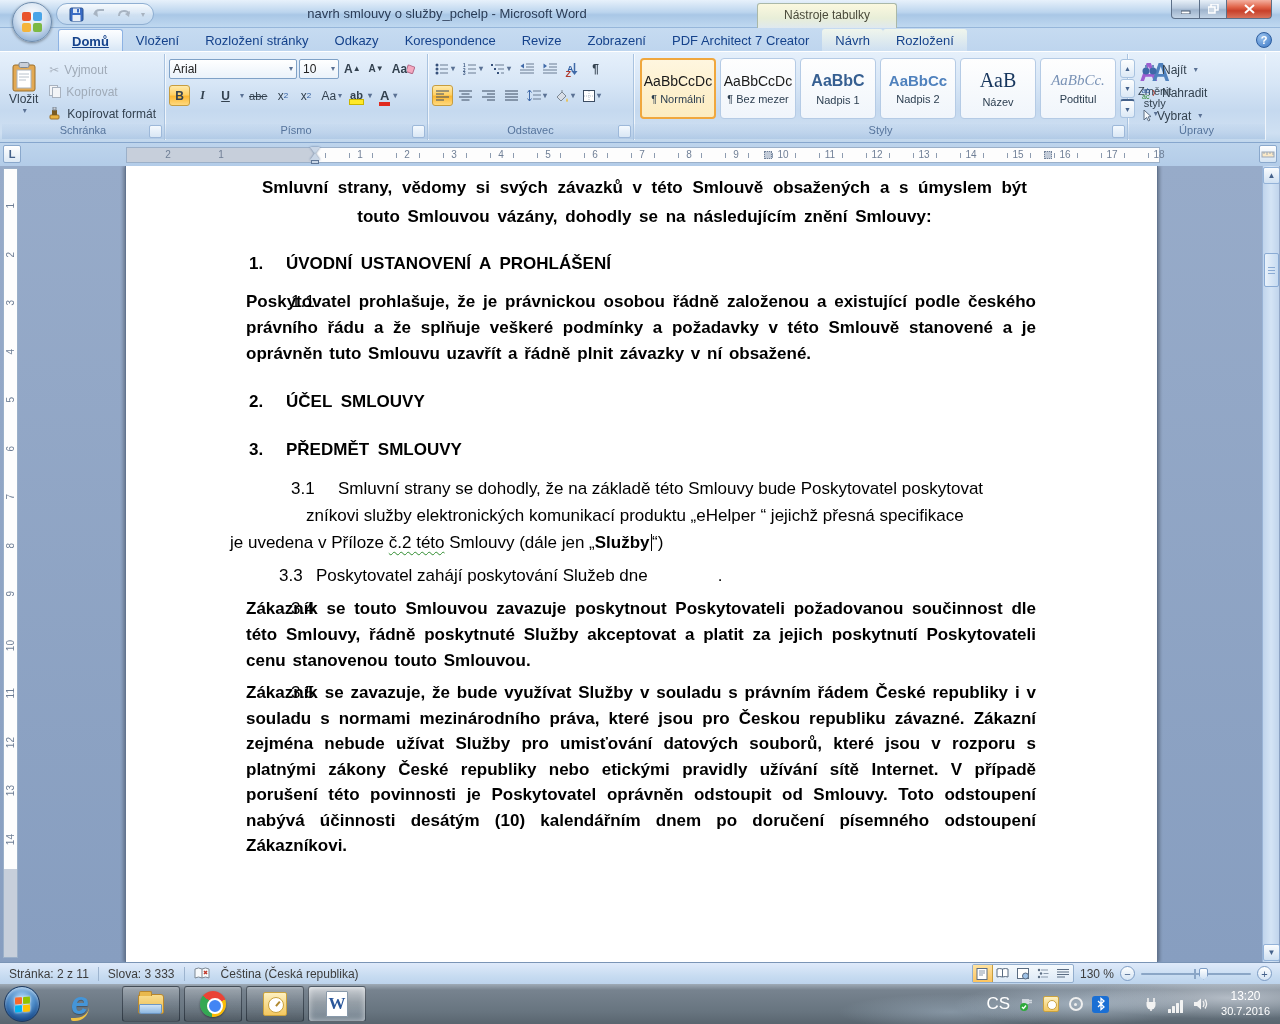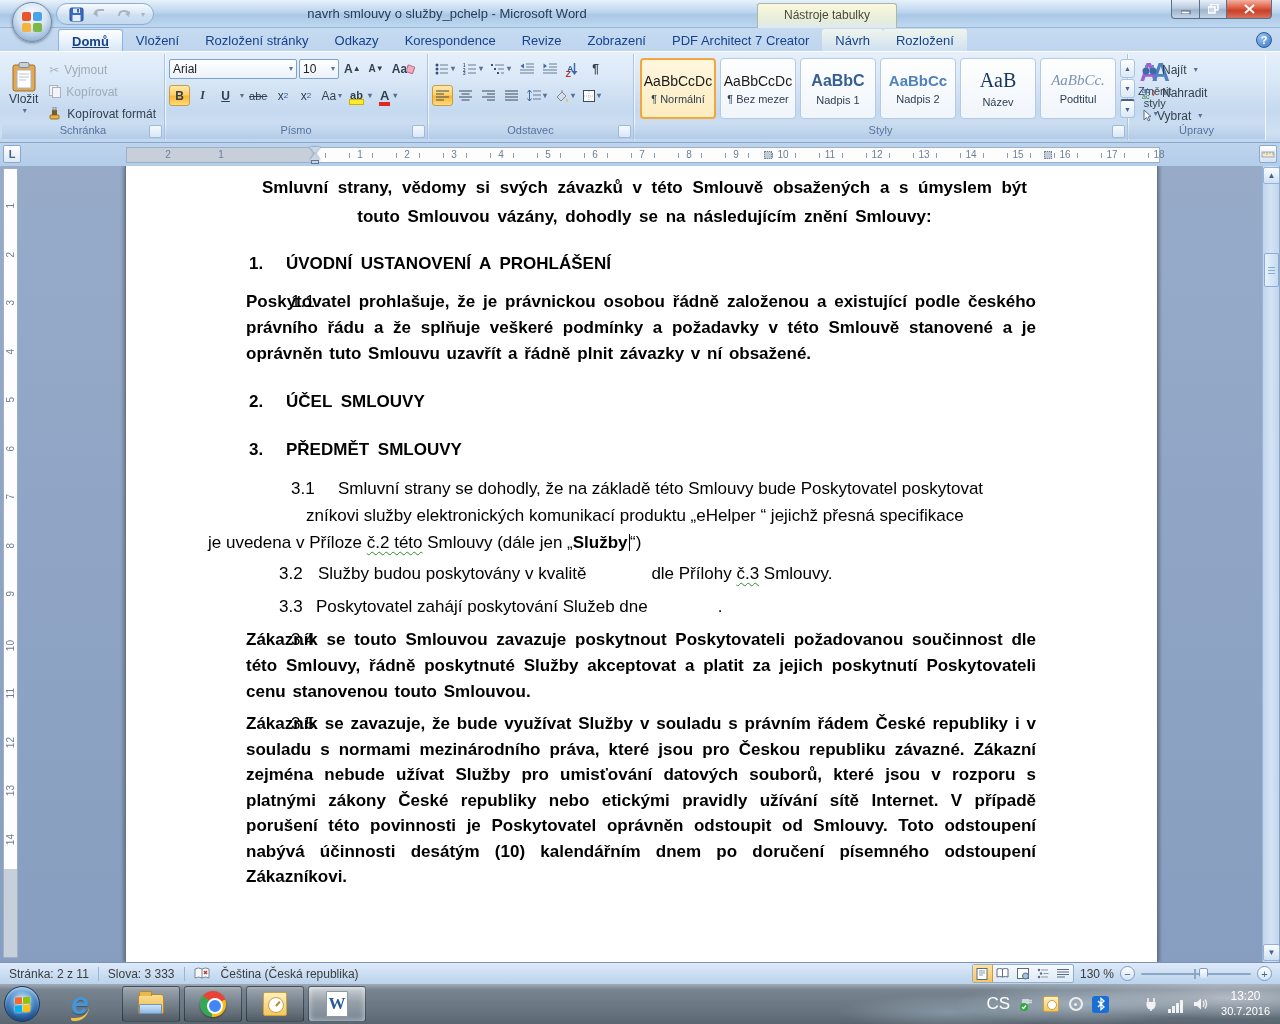--- a/index.html
+++ b/index.html
@@ -653,28 +653,22 @@
       </div>
 
       <div class="dhead" style="margin-top:28px">
         <span class="hnum2">3.</span>
           <span class="htxt">PŘEDMĚT SMLOUVY</span>
       </div>
       <div class="dpar" style="margin-top:15px;line-height:27px">
         <span class="pnum">3.1</span>
         <span class="line" style="display:block;margin-left:212px">Smluvní strany se dohodly, že na základě této Smlouvy bude Poskytovatel poskytovat</span>
         <span class="line" style="display:block;margin-left:180px">zníkovi služby elektronických komunikací produktu „eHelper “ jejichž přesná specifikace</span>
-        <span class="line" style="display:block;margin-left:82px">
+        <span class="line" style="display:block;margin-left:104px">
           <span>je uvedena v Příloze </span><span class="wavy">č.2 této</span><span> Smlouvy (dále jen „</span><b>Služby</b><span class="caret"></span><span>“)</span>
-        </span>
-      </div>
-      <div class="dpar" style="margin-top:5px">
-        <span class="pnum" style="left:153px">3.2</span>
-        <span class="line" style="display:block;margin-left:192px">
-          <span>Služby budou poskytovány v kvalitě</span><span class="gap65"></span><span>dle Přílohy </span><span class="wavy">č.3</span><span> Smlouvy.</span>
         </span>
       </div>
       <div class="dpar" style="margin-top:7px">
         <span class="pnum" style="left:153px">3.3</span>
         <span class="line" style="display:block;margin-left:190px">
           <span>Poskytovatel zahájí poskytování Služeb dne</span><span class="gap70"></span><span>.</span>
         </span>
       </div>
       <div class="dpar" style="margin-top:7px">
         <span class="pnum">3.4</span>

